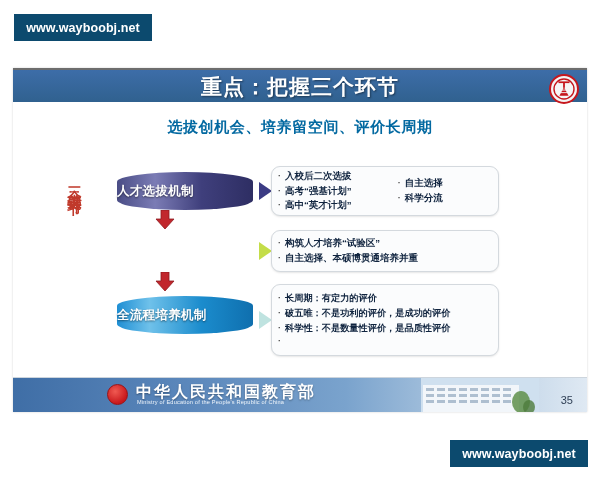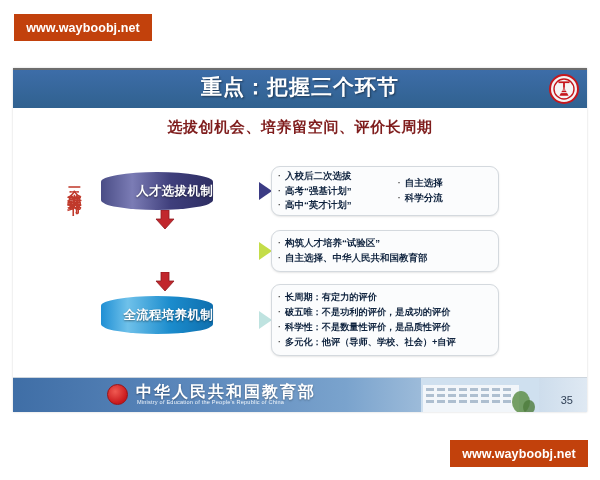--- a/index.html
+++ b/index.html
@@ -6,41 +6,41 @@
   body{
     width:600px;height:480px;overflow:hidden;
     background:#ffffff;
     font-family:"Liberation Sans","DejaVu Sans",sans-serif;
     position:relative;
   }
 
   
   .watermark{
     position:absolute;
-    background:#c2410c;
+    background:#0c4a6e;
     color:#ffffff;
     font-size:12.5px;
     font-weight:bold;
     letter-spacing:.1px;
     display:flex;align-items:center;justify-content:center;
   }
   .wm-top{left:14px;top:14px;width:138px;height:27px;}
   .wm-bottom{left:450px;top:440px;width:138px;height:27px;}
 
   
   .slide{
     position:absolute;left:13px;top:68px;width:574px;height:344px;
     background:#ffffff;
     box-shadow:0 0 2px rgba(0,0,0,.18);
     overflow:hidden;
   }
 
   
   .title-band{
-    position:absolute;left:0;top:0;width:574px;height:40px;
+    position:absolute;left:0;top:0;width:574px;height:34px;
     background:linear-gradient(#3d6da8,#30618f);
     border-top:2px solid #6d6d6d;
     box-sizing:border-box;
   }
   .title-band .title{
     position:absolute;left:0;right:0;top:3px;
     text-align:center;
     color:#ffffff;
     font-size:21px;
     font-weight:bold;
@@ -53,21 +53,21 @@
     background:#f4f4f4;
     border:2px solid #c6171d;
     box-sizing:border-box;
     display:flex;align-items:center;justify-content:center;
   }
 
   
   .subtitle{
     position:absolute;left:0;right:0;top:50px;
     text-align:center;
-    color:#7f1d1d;
+    color:#0369a1;
     font-size:15px;
     font-weight:bold;
     letter-spacing:.6px;
   }
 
   
   .vertical-label{
     position:absolute;left:49px;top:108px;width:22px;
     color:#c0392b;
     font-size:14px;
@@ -76,23 +76,23 @@
     text-align:center;
     writing-mode:vertical-rl;
     letter-spacing:3px;
   }
 
   
   .body-area{position:absolute;left:0;top:80px;width:574px;height:228px;}
 
   
   .cyl{
-    position:absolute;left:88px;width:112px;height:38px;
+    position:absolute;left:104px;width:136px;height:38px;
     border-radius:50%/26%;
-    display:flex;align-items:center;justify-content:flex-end;
+    display:flex;align-items:center;justify-content:flex-start;
     color:#ffffff;font-size:12.5px;font-weight:bold;
     letter-spacing:.3px;
     text-shadow:0 1px 2px rgba(0,0,0,.5);
     box-sizing:border-box;
   }
   .cyl-1{top:24px;background:linear-gradient(90deg,#4a4d86 0%,#7b7cb5 28%,#3f3f7c 62%,#2e2e63 100%);}
   .cyl-2{top:86px;background:linear-gradient(90deg,#8cbf4a 0%,#c3dd8e 26%,#85bb3d 62%,#6fa32b 100%);}
   .cyl-3{top:148px;background:linear-gradient(90deg,#1f8fd4 0%,#6fc1ea 24%,#1b8ccd 62%,#0f6fae 100%);}
 
   
@@ -258,21 +258,21 @@
 
     <div class="panel panel-2">
       <div class="panel-cols">
         <div class="col">
           <div class="bullet-row">
             <span class="dot">·</span>
             <span>构筑人才培养“试验区”</span>
           </div>
           <div class="bullet-row">
             <span class="dot">·</span>
-            <span>自主选择、中华人民共和国教育部</span>
+            <span>自主选择、本硕博贯通培养并重</span>
           </div>
         </div>
       </div>
     </div>
 
     <div class="panel panel-3">
       <div class="panel-cols">
         <div class="col">
           <div class="bullet-row">
             <span class="dot">·</span>
@@ -281,21 +281,20 @@
           <div class="bullet-row">
             <span class="dot">·</span>
             <span>破五唯：不是功利的评价，是成功的评价</span>
           </div>
           <div class="bullet-row">
             <span class="dot">·</span>
             <span>科学性：不是数量性评价，是品质性评价</span>
           </div>
           <div class="bullet-row">
             <span class="dot">·</span>
-            <span>多元化：他评（导师、学校、社会）+自评</span>
           </div>
         </div>
       </div>
     </div>
 
   </div>
 
   <div class="footer-sep"></div>
   <div class="footer-band">
     <div class="natl-emblem"></div>

